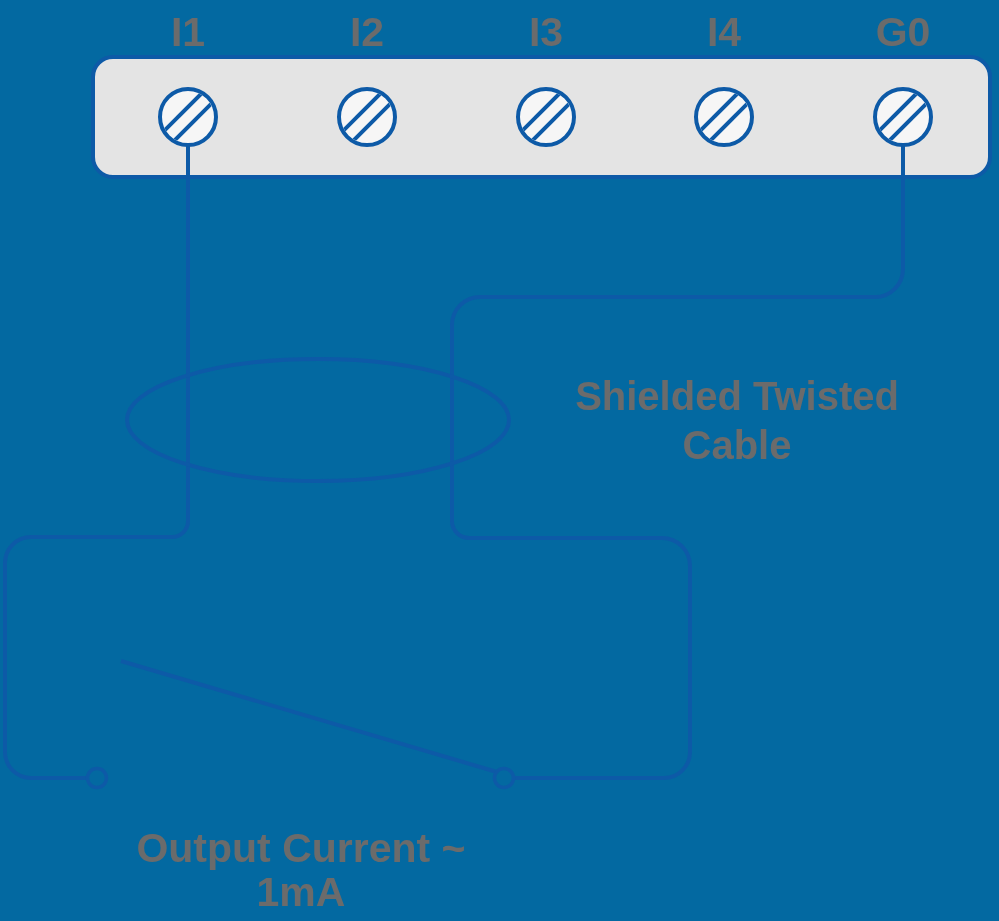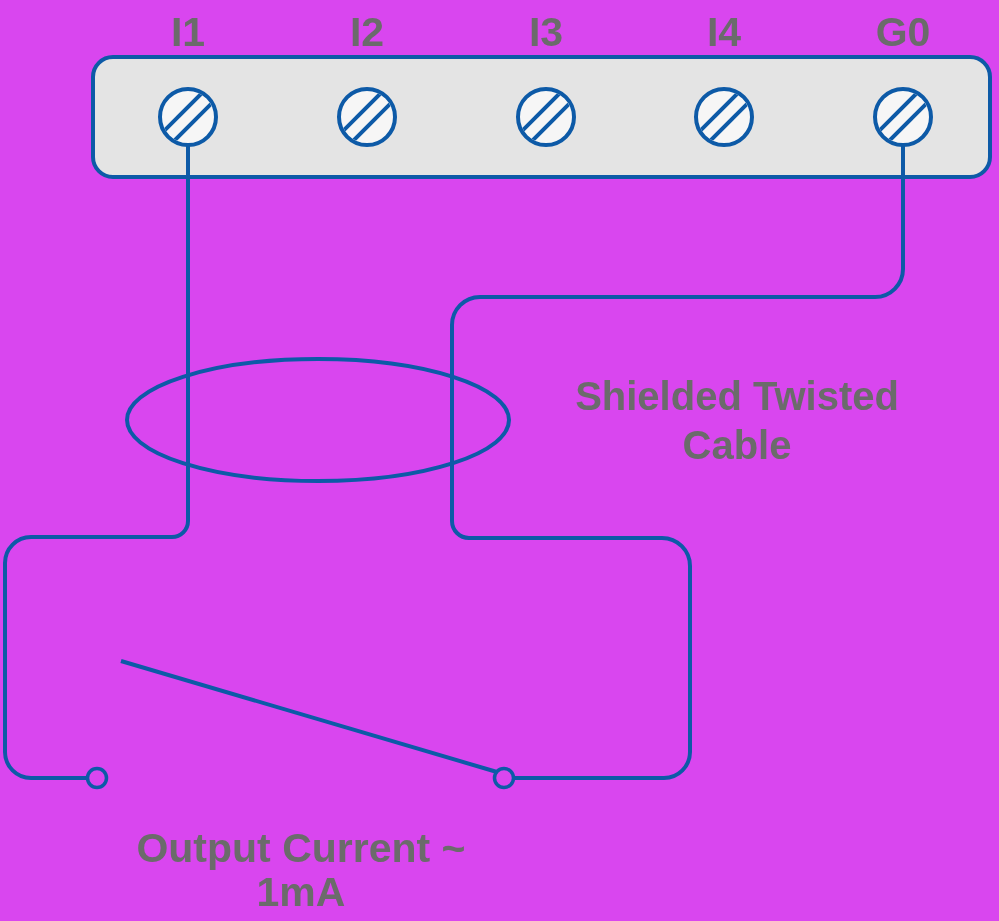--- a/index.html
+++ b/index.html
@@ -7,21 +7,21 @@
     padding: 0;
     width: 999px;
     height: 921px;
     background: #000000;
     overflow: hidden;
   }
   .stage {
     position: relative;
     width: 999px;
     height: 921px;
-    background: #d946ef;
+    background: #0369a1;
   }
   svg {
     display: block;
   }
   text {
     font-family: "Liberation Sans", sans-serif;
     font-weight: 700;
     fill: #6b6b6b;
   }
   .term-label { font-size: 41px; }

